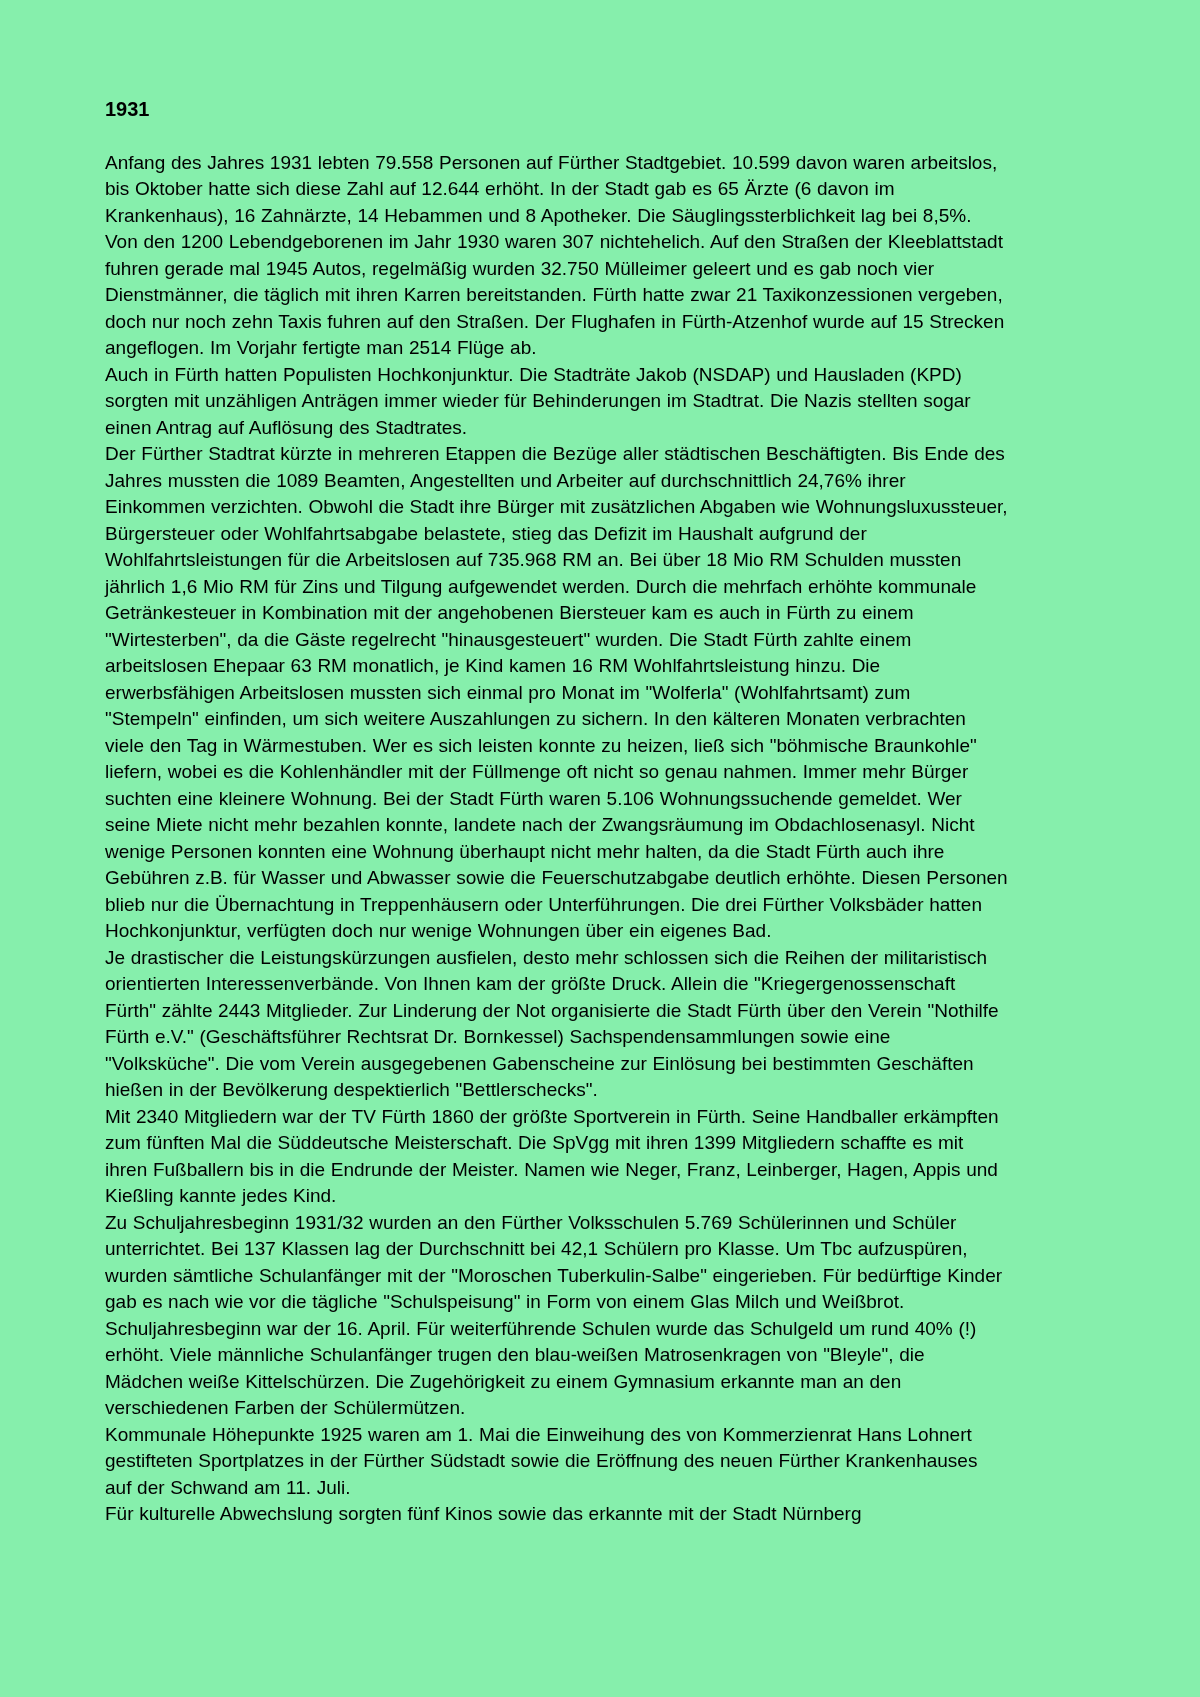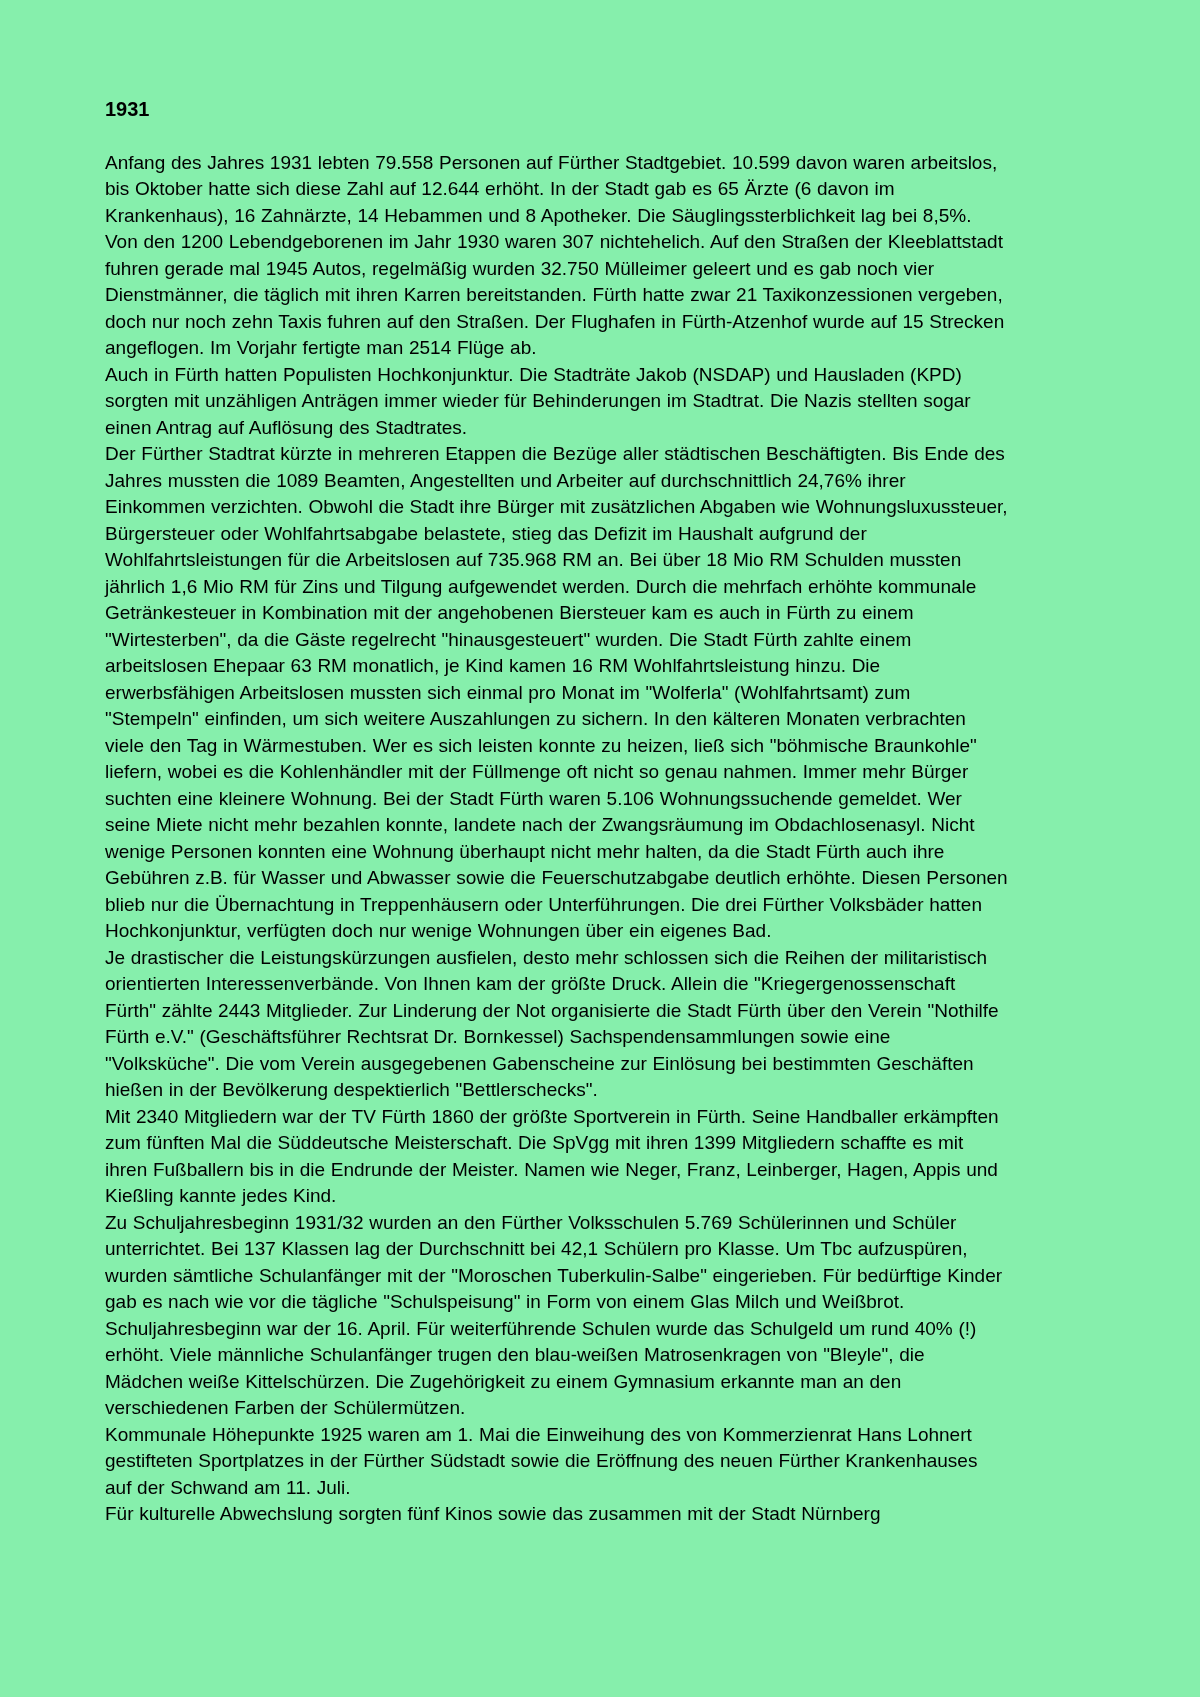--- a/index.html
+++ b/index.html
@@ -44,15 +44,15 @@
 <div class="page">
   <h1 class="doc-title">1931</h1>
   <div class="doc-body">
       <p>Anfang des Jahres 1931 lebten 79.558 Personen auf Fürther Stadtgebiet. 10.599 davon waren arbeitslos, bis Oktober hatte sich diese Zahl auf 12.644 erhöht. In der Stadt gab es 65 Ärzte (6 davon im Krankenhaus), 16 Zahnärzte, 14 Hebammen und 8 Apotheker. Die Säuglingssterblichkeit lag bei 8,5%. Von den 1200 Lebendgeborenen im Jahr 1930 waren 307 nichtehelich. Auf den Straßen der Kleeblattstadt fuhren gerade mal 1945 Autos, regelmäßig wurden 32.750 Mülleimer geleert und es gab noch vier Dienstmänner, die täglich mit ihren Karren bereitstanden. Fürth hatte zwar 21 Taxikonzessionen vergeben, doch nur noch zehn Taxis fuhren auf den Straßen. Der Flughafen in Fürth-Atzenhof wurde auf 15 Strecken angeflogen. Im Vorjahr fertigte man 2514 Flüge ab.</p>
       <p>Auch in Fürth hatten Populisten Hochkonjunktur. Die Stadträte Jakob (NSDAP) und Hausladen (KPD) sorgten mit unzähligen Anträgen immer wieder für Behinderungen im Stadtrat. Die Nazis stellten sogar einen Antrag auf Auflösung des Stadtrates.</p>
       <p>Der Fürther Stadtrat kürzte in mehreren Etappen die Bezüge aller städtischen Beschäftigten. Bis Ende des Jahres mussten die 1089 Beamten, Angestellten und Arbeiter auf durchschnittlich 24,76% ihrer Einkommen verzichten. Obwohl die Stadt ihre Bürger mit zusätzlichen Abgaben wie Wohnungsluxussteuer, Bürgersteuer oder Wohlfahrtsabgabe belastete, stieg das Defizit im Haushalt aufgrund der Wohlfahrtsleistungen für die Arbeitslosen auf 735.968 RM an. Bei über 18 Mio RM Schulden mussten jährlich 1,6 Mio RM für Zins und Tilgung aufgewendet werden. Durch die mehrfach erhöhte kommunale Getränkesteuer in Kombination mit der angehobenen Biersteuer kam es auch in Fürth zu einem "Wirtesterben", da die Gäste regelrecht "hinausgesteuert" wurden. Die Stadt Fürth zahlte einem arbeitslosen Ehepaar 63 RM monatlich, je Kind kamen 16 RM Wohlfahrtsleistung hinzu. Die erwerbsfähigen Arbeitslosen mussten sich einmal pro Monat im "Wolferla" (Wohlfahrtsamt) zum "Stempeln" einfinden, um sich weitere Auszahlungen zu sichern. In den kälteren Monaten verbrachten viele den Tag in Wärmestuben. Wer es sich leisten konnte zu heizen, ließ sich "böhmische Braunkohle" liefern, wobei es die Kohlenhändler mit der Füllmenge oft nicht so genau nahmen. Immer mehr Bürger suchten eine kleinere Wohnung. Bei der Stadt Fürth waren 5.106 Wohnungssuchende gemeldet. Wer seine Miete nicht mehr bezahlen konnte, landete nach der Zwangsräumung im Obdachlosenasyl. Nicht wenige Personen konnten eine Wohnung überhaupt nicht mehr halten, da die Stadt Fürth auch ihre Gebühren z.B. für Wasser und Abwasser sowie die Feuerschutzabgabe deutlich erhöhte. Diesen Personen blieb nur die Übernachtung in Treppenhäusern oder Unterführungen. Die drei Fürther Volksbäder hatten Hochkonjunktur, verfügten doch nur wenige Wohnungen über ein eigenes Bad.</p>
       <p>Je drastischer die Leistungskürzungen ausfielen, desto mehr schlossen sich die Reihen der militaristisch orientierten Interessenverbände. Von Ihnen kam der größte Druck. Allein die "Kriegergenossenschaft Fürth" zählte 2443 Mitglieder. Zur Linderung der Not organisierte die Stadt Fürth über den Verein "Nothilfe Fürth e.V." (Geschäftsführer Rechtsrat Dr. Bornkessel) Sachspendensammlungen sowie eine "Volksküche". Die vom Verein ausgegebenen Gabenscheine zur Einlösung bei bestimmten Geschäften hießen in der Bevölkerung despektierlich "Bettlerschecks".</p>
       <p>Mit 2340 Mitgliedern war der TV Fürth 1860 der größte Sportverein in Fürth. Seine Handballer erkämpften zum fünften Mal die Süddeutsche Meisterschaft. Die SpVgg mit ihren 1399 Mitgliedern schaffte es mit ihren Fußballern bis in die Endrunde der Meister. Namen wie Neger, Franz, Leinberger, Hagen, Appis und Kießling kannte jedes Kind.</p>
       <p>Zu Schuljahresbeginn 1931/32 wurden an den Fürther Volksschulen 5.769 Schülerinnen und Schüler unterrichtet. Bei 137 Klassen lag der Durchschnitt bei 42,1 Schülern pro Klasse. Um Tbc aufzuspüren, wurden sämtliche Schulanfänger mit der "Moroschen Tuberkulin-Salbe" eingerieben. Für bedürftige Kinder gab es nach wie vor die tägliche "Schulspeisung" in Form von einem Glas Milch und Weißbrot. Schuljahresbeginn war der 16. April. Für weiterführende Schulen wurde das Schulgeld um rund 40% (!) erhöht. Viele männliche Schulanfänger trugen den blau-weißen Matrosenkragen von "Bleyle", die Mädchen weiße Kittelschürzen. Die Zugehörigkeit zu einem Gymnasium erkannte man an den verschiedenen Farben der Schülermützen.</p>
       <p>Kommunale Höhepunkte 1925 waren am 1. Mai die Einweihung des von Kommerzienrat Hans Lohnert gestifteten Sportplatzes in der Fürther Südstadt sowie die Eröffnung des neuen Fürther Krankenhauses auf der Schwand am 11. Juli.</p>
-      <p>Für kulturelle Abwechslung sorgten fünf Kinos sowie das zusammen mit der Stadt Nürnberg</p>
+      <p>Für kulturelle Abwechslung sorgten fünf Kinos sowie das erkannte mit der Stadt Nürnberg</p>
     </div>
 </div>
 
 </body></html>

